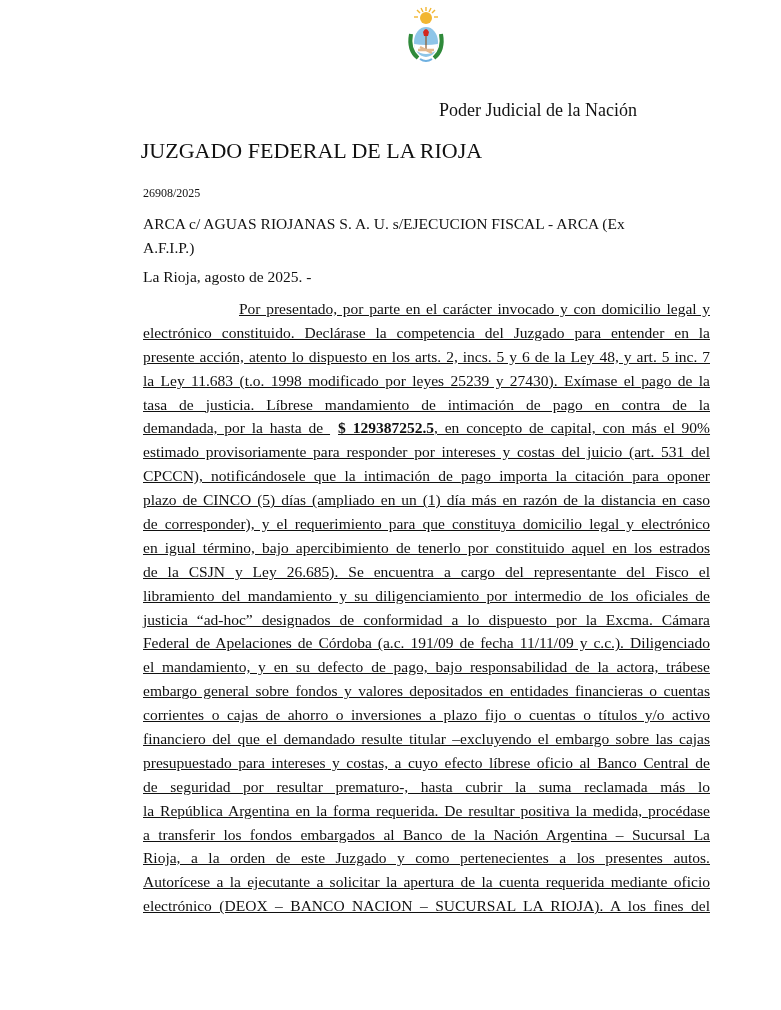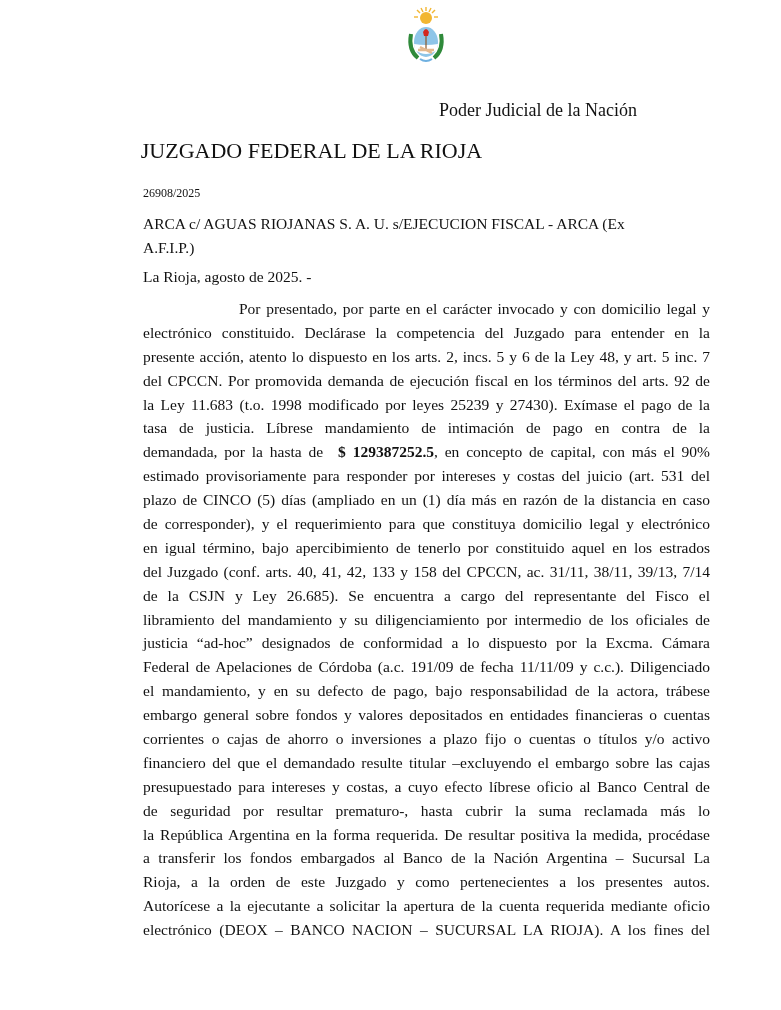--- a/index.html
+++ b/index.html
@@ -4,21 +4,21 @@
 <style>
   html, body { margin: 0; padding: 0; background: #ffffff; }
   body { width: 781px; height: 1010px; overflow: hidden; position: relative;
          font-family: "Liberation Serif", "DejaVu Serif", serif; color: #111; }
   .emblem { position: absolute; left: 402px; top: 6px; width: 48px; height: 60px; }
   .hdr1 { position: absolute; left: 0; width: 637px; top: 100px; text-align: right; font-size: 18px; }
   .hdr2 { position: absolute; left: 0; width: 623px; top: 138px; text-align: center; font-size: 22px; }
   .expte { position: absolute; left: 143px; top: 186px; font-size: 12px; }
   .caption { position: absolute; left: 143px; top: 212px; width: 570px; font-size: 15.5px; font-weight: normal; line-height: 24px; }
   .date { position: absolute; left: 143px; top: 268px; font-size: 15.5px; }
-  .body { position: absolute; left: 143px; top: 297px; width: 567px; font-size: 15.5px; }
+  .body { position: absolute; left: 143px; top: 297px; width: 567px; font-size: 15.5px; text-decoration: underline; }
   .line { height: 23.9px; line-height: 23.9px; white-space: nowrap; text-align: justify; text-align-last: justify; }
   .line.first { padding-left: 96px; }
   .amount { font-weight: bold; margin-left: 8px; }
 </style>
 </head>
 <body>
 
 <div class="emblem">
   <svg width="48" height="60" viewBox="0 0 48 60">
     <g fill="#f2b632">
@@ -52,29 +52,28 @@
   <div>ARCA c/ AGUAS RIOJANAS S. A. U. s/EJECUCION FISCAL - ARCA (Ex</div>
   <div>A.F.I.P.)</div>
 </div>
 
 <div class="date">La Rioja, agosto de 2025. -</div>
 
 <div class="body">
   <div class="line first">Por presentado, por parte en el carácter invocado y con domicilio legal y</div>
   <div class="line">electrónico constituido. Declárase la competencia del Juzgado para entender en la</div>
   <div class="line">presente acción, atento lo dispuesto en los arts. 2, incs. 5 y 6 de la Ley 48, y art. 5 inc. 7</div>
-  <div class="line">del CPCCN. Por promovida demanda de ejecución fiscal en los términos del arts. 92 de</div>
   <div class="line">la Ley 11.683 (t.o. 1998 modificado por leyes 25239 y 27430). Exímase el pago de la</div>
   <div class="line">tasa de justicia. Líbrese mandamiento de intimación de pago en contra de la</div>
   <div class="line"><span>demandada, por la hasta de </span><span class="amount">$ 129387252.5</span><span>, en concepto de capital, con más el 90%</span></div>
   <div class="line">estimado provisoriamente para responder por intereses y costas del juicio (art. 531 del</div>
+  <div class="line">CPCCN), notificándosele que la intimación de pago importa la citación para oponer</div>
   <div class="line">plazo de CINCO (5) días (ampliado en un (1) día más en razón de la distancia en caso</div>
   <div class="line">de corresponder), y el requerimiento para que constituya domicilio legal y electrónico</div>
   <div class="line">en igual término, bajo apercibimiento de tenerlo por constituido aquel en los estrados</div>
-  <div class="line">del Juzgado (conf. arts. 40, 41, 42, 133 y 158 del CPCCN, ac. 31/11, 38/11, 39/13, 7/14</div>
   <div class="line">de la CSJN y Ley 26.685). Se encuentra a cargo del representante del Fisco el</div>
   <div class="line">libramiento del mandamiento y su diligenciamiento por intermedio de los oficiales de</div>
   <div class="line">justicia “ad-hoc” designados de conformidad a lo dispuesto por la Excma. Cámara</div>
   <div class="line">Federal de Apelaciones de Córdoba (a.c. 191/09 de fecha 11/11/09 y c.c.). Diligenciado</div>
   <div class="line">el mandamiento, y en su defecto de pago, bajo responsabilidad de la actora, trábese</div>
   <div class="line">embargo general sobre fondos y valores depositados en entidades financieras o cuentas</div>
   <div class="line">corrientes o cajas de ahorro o inversiones a plazo fijo o cuentas o títulos y/o activo</div>
   <div class="line">financiero del que el demandado resulte titular –excluyendo el embargo sobre las cajas</div>
   <div class="line">presupuestado para intereses y costas, a cuyo efecto líbrese oficio al Banco Central de</div>
   <div class="line">de seguridad por resultar prematuro-, hasta cubrir la suma reclamada más lo</div>

